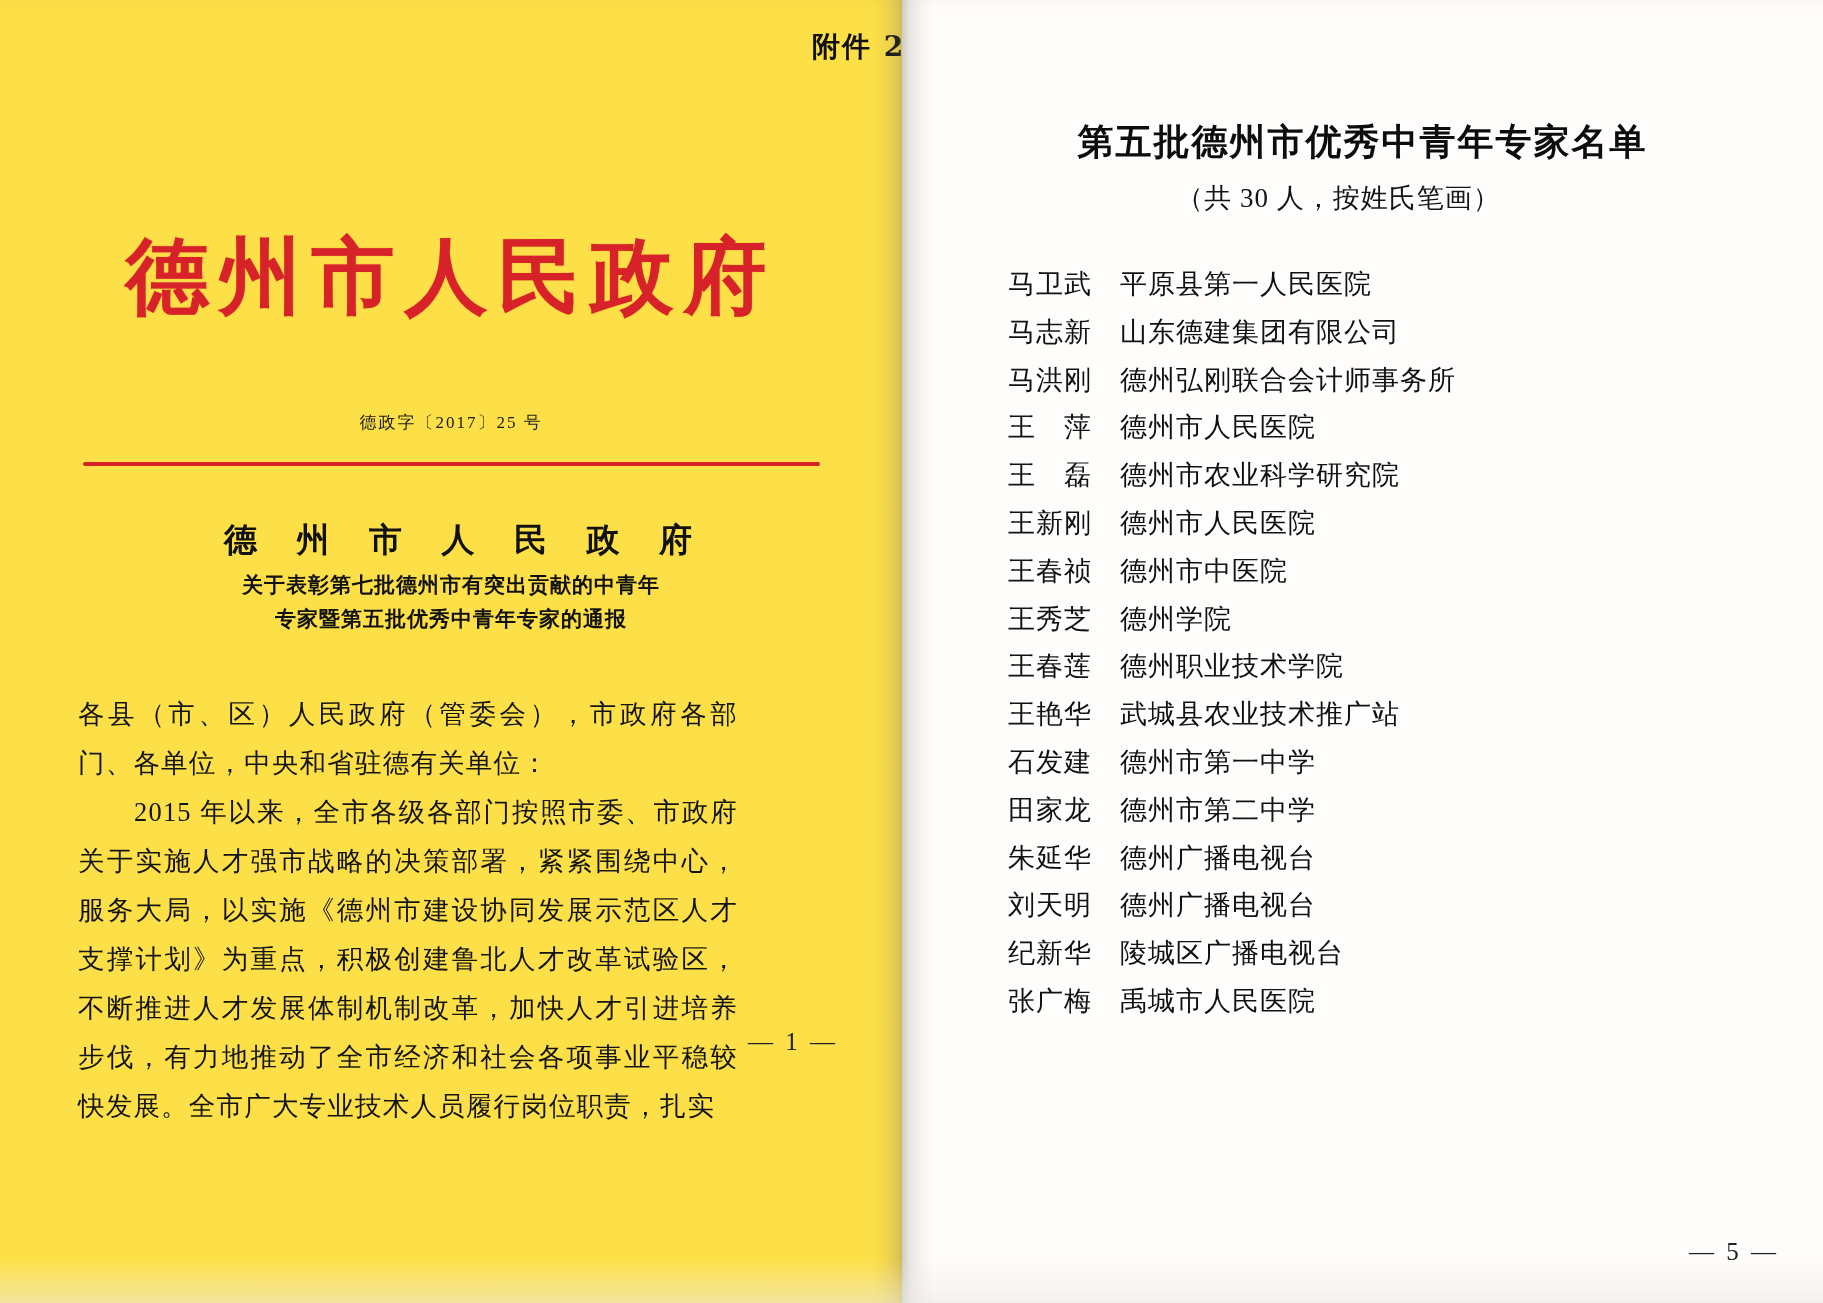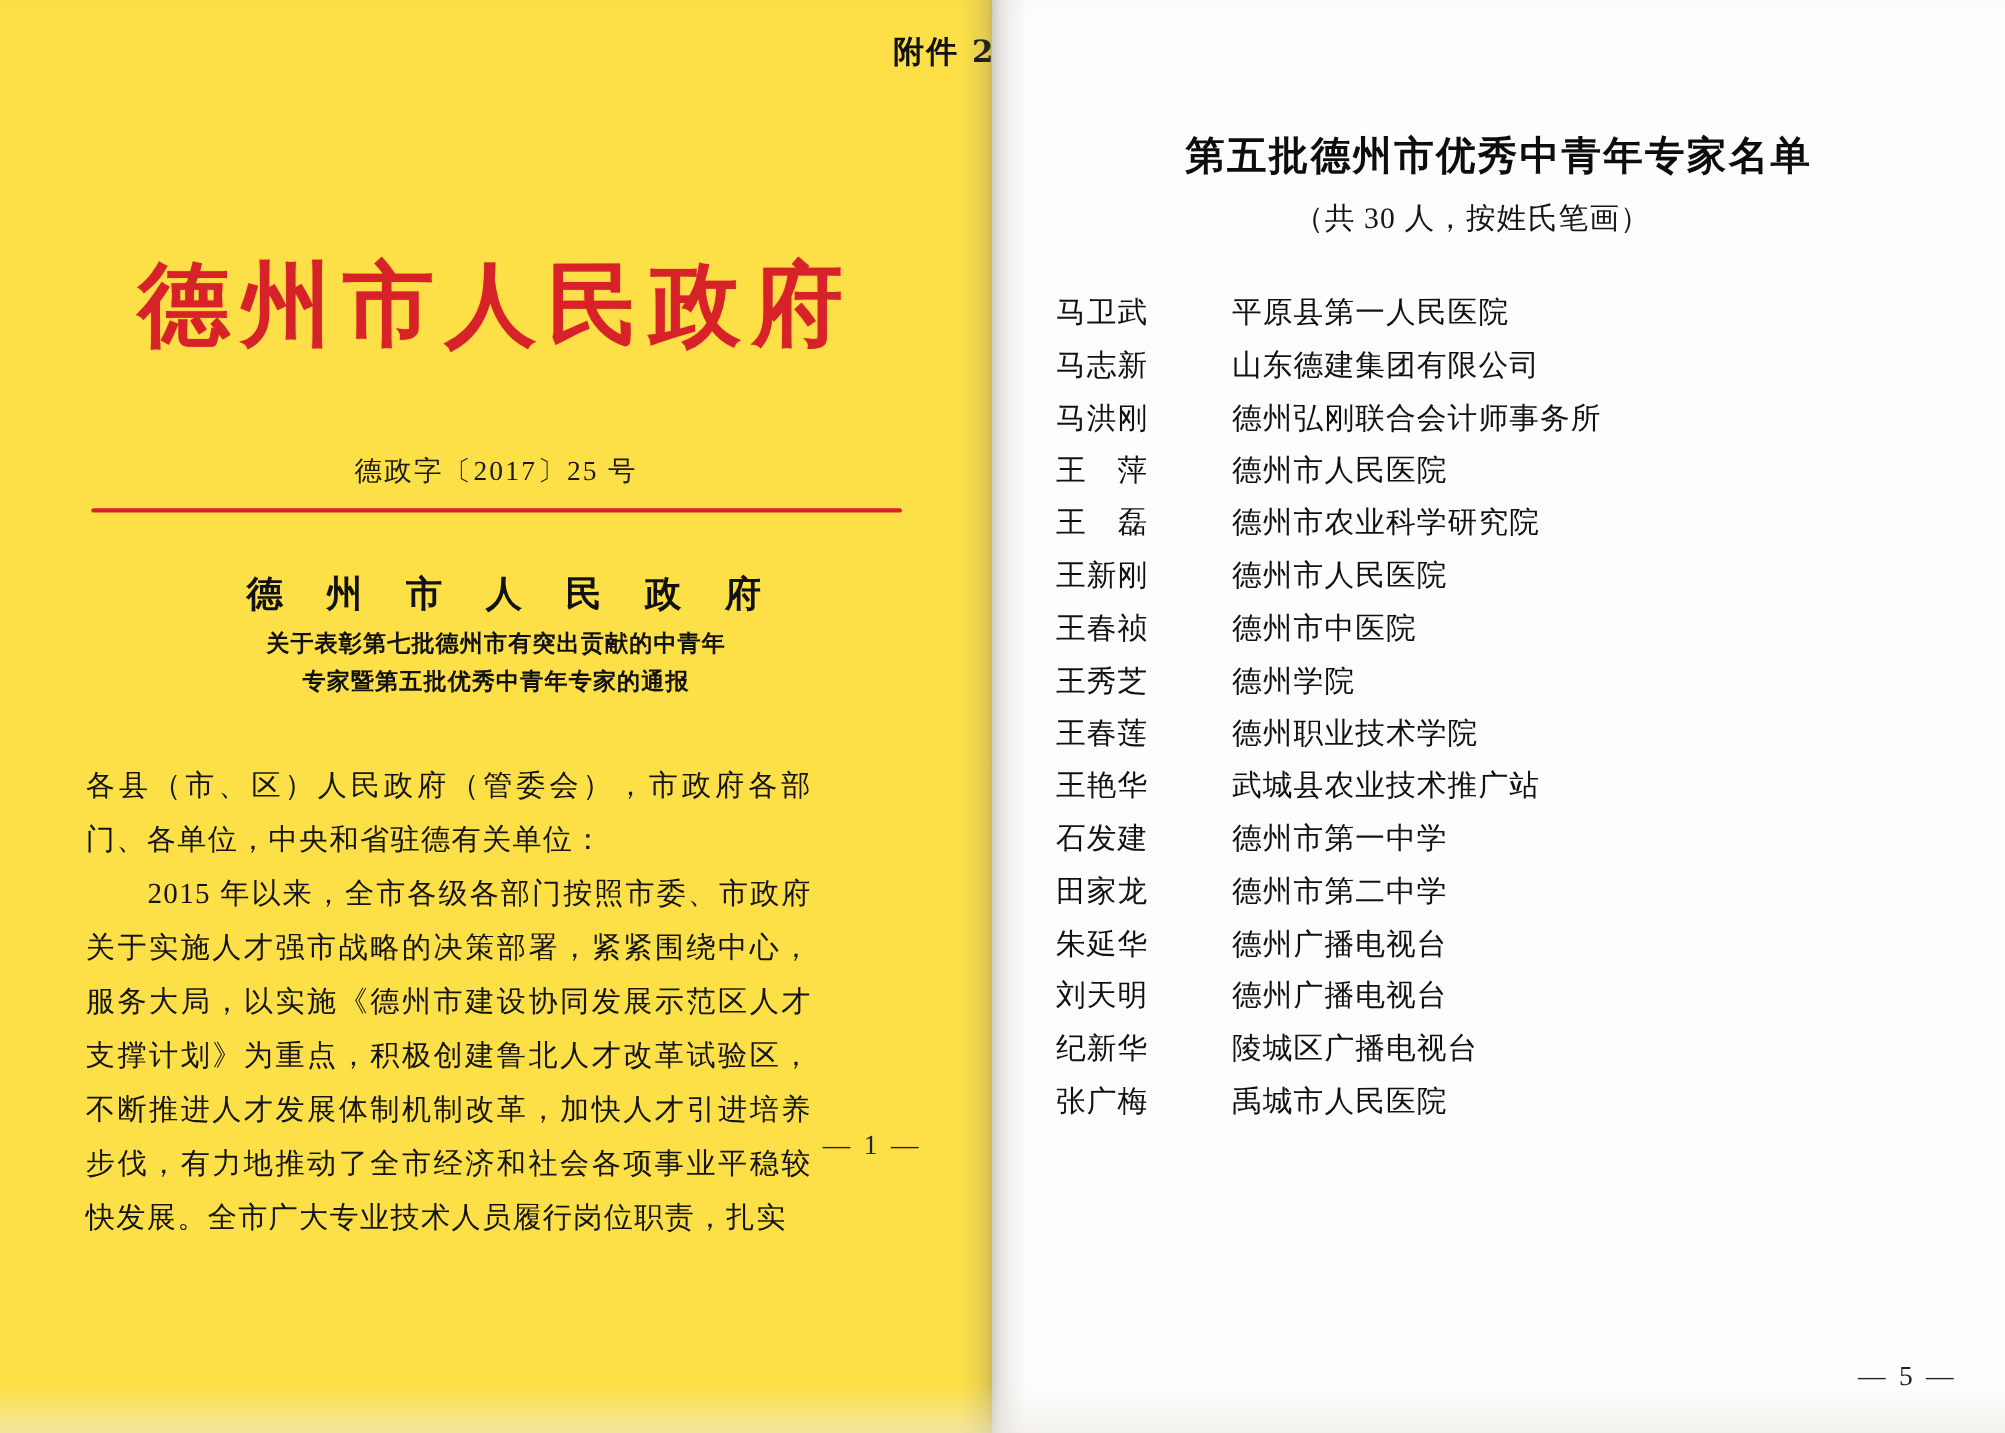--- a/index.html
+++ b/index.html
@@ -50,21 +50,21 @@
     font-family: "DejaVu Serif", "Liberation Serif", serif;
     text-shadow: 0 0 1px rgba(215,34,42,0.6);
     white-space: nowrap;
   }
   .doc-number {
     position: absolute;
     top: 411px;
     left: 0;
     width: 902px;
     text-align: center;
-    font-size: 25px;
+    font-size: 17px;
     color: #1a1a1a;
     letter-spacing: 2px;
   }
   .red-rule {
     position: absolute;
     top: 462px;
     left: 83px;
     width: 737px;
     height: 4px;
     background: #d7222a;
@@ -154,20 +154,21 @@
     position: absolute;
     top: 266px;
     left: 960px;
     width: 820px;
   }
   .roster-row {
     position: relative;
     height: 47.8px;
     display: flex;
     align-items: flex-start;
+    text-align: right;
   }
   .roster-name {
     width: 132px;
     font-size: 27px;
     color: #111;
     letter-spacing: 1px;
     white-space: nowrap;
   }
   .roster-unit {
     font-size: 27px;

